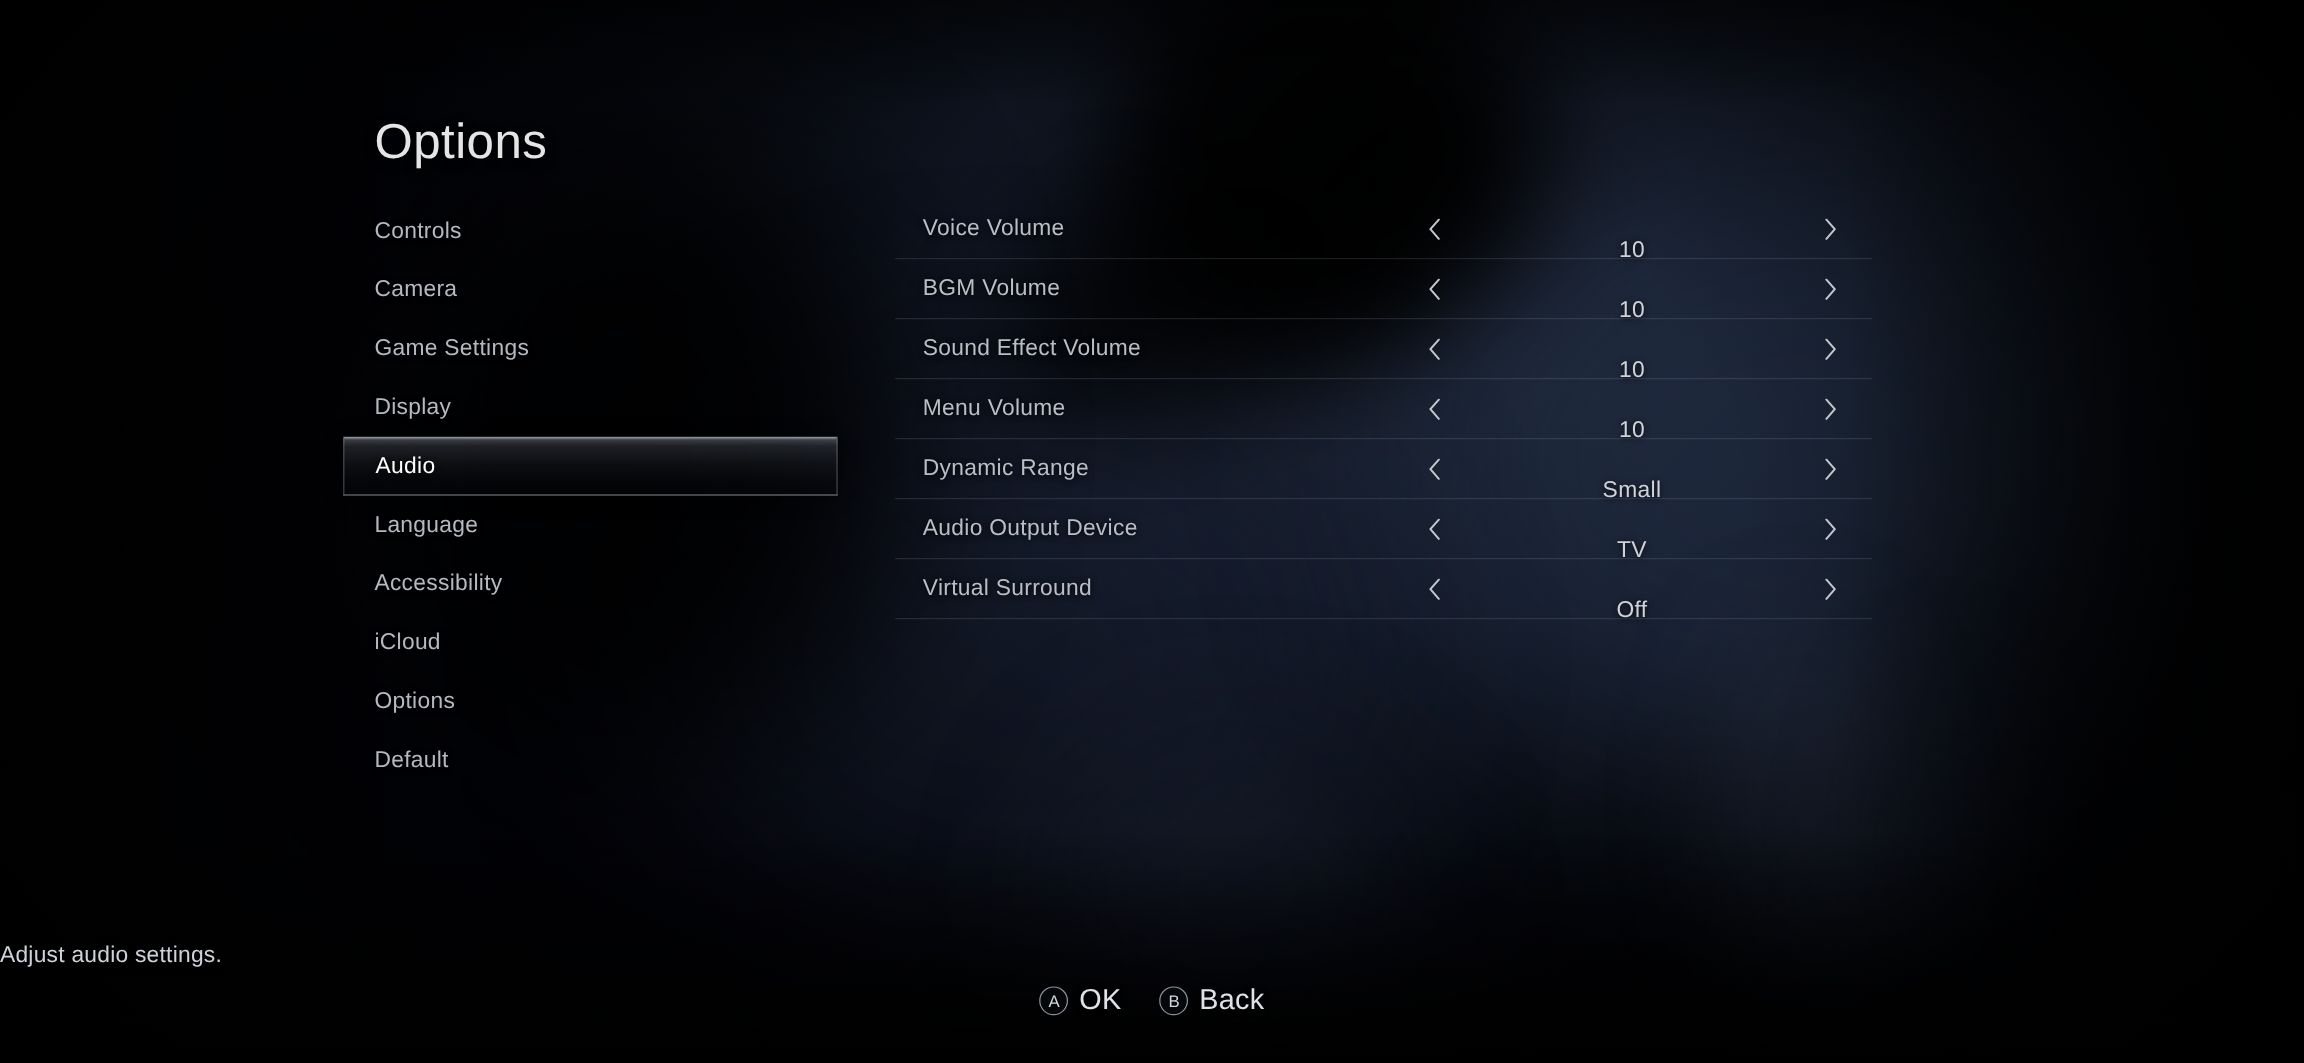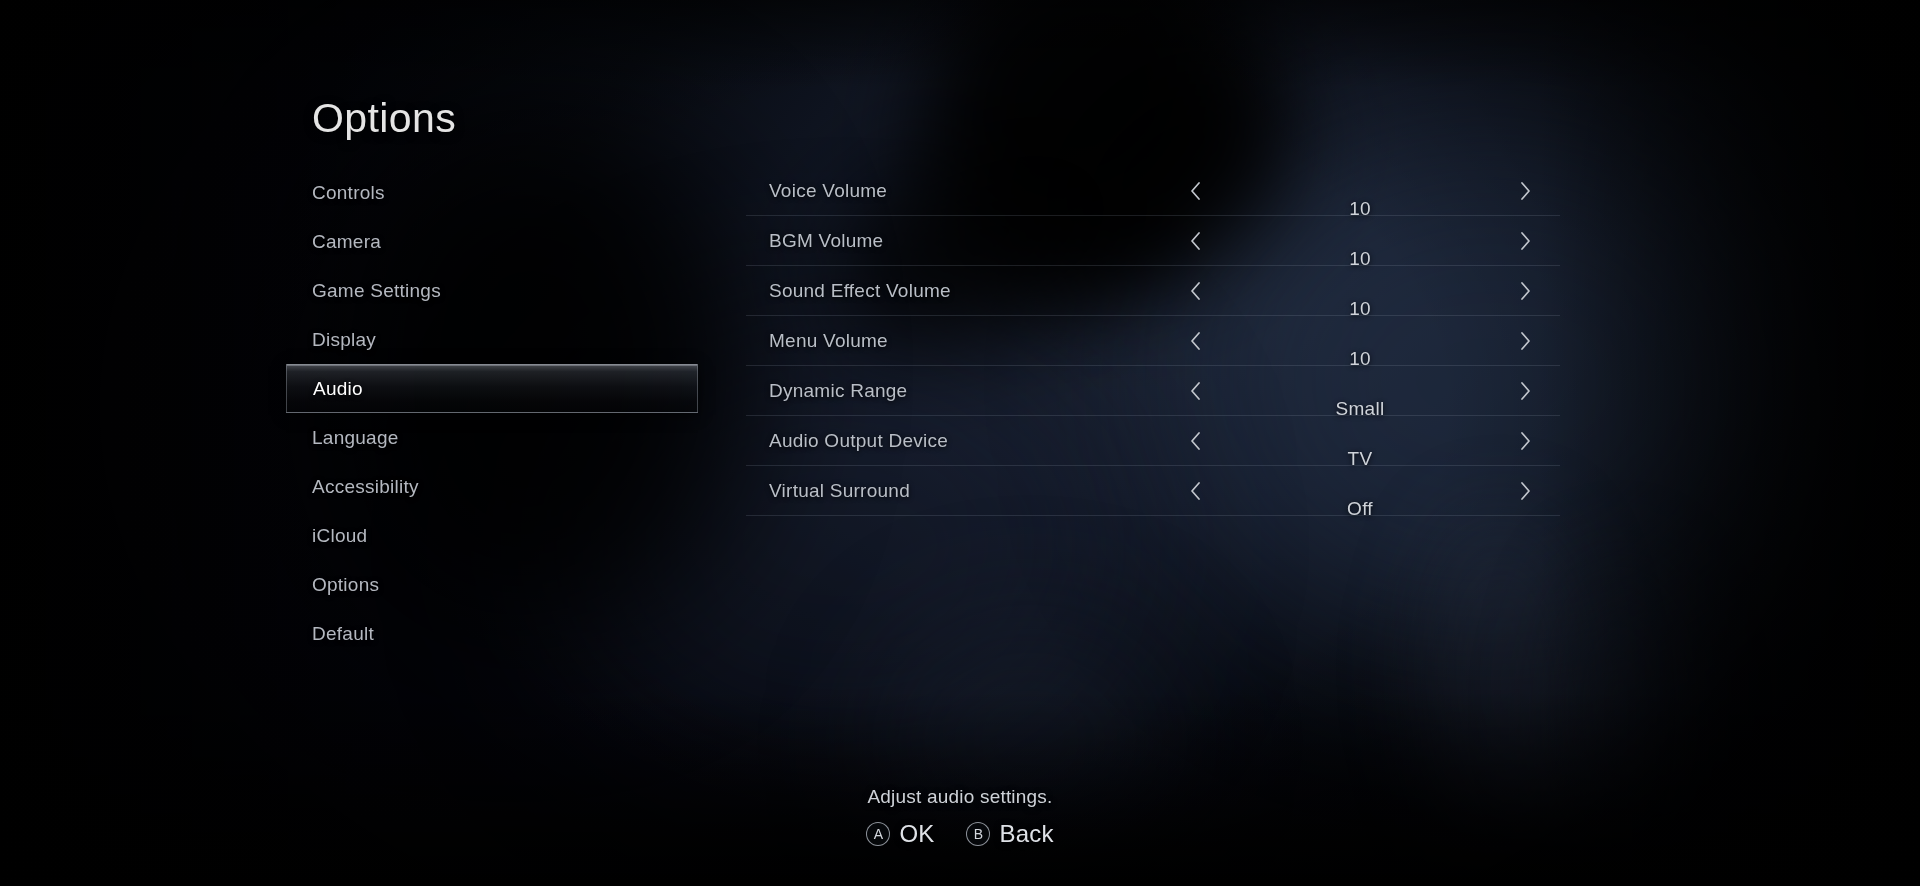--- a/index.html
+++ b/index.html
@@ -212,21 +212,20 @@
     white-space: nowrap;
     margin-top: 36px;
   }
 
   
   .footer {
     position: absolute;
     left: 0;
     right: 0;
     top: 786px;
-    text-align: center;
   }
   .footer-hint {
     font-size: 19px;
     letter-spacing: 0.2px;
     color: #ced2d8;
     text-shadow: 0 1px 6px rgba(0,0,0,0.95);
   }
   .prompt-row {
     margin-top: 12px;
     display: flex;

